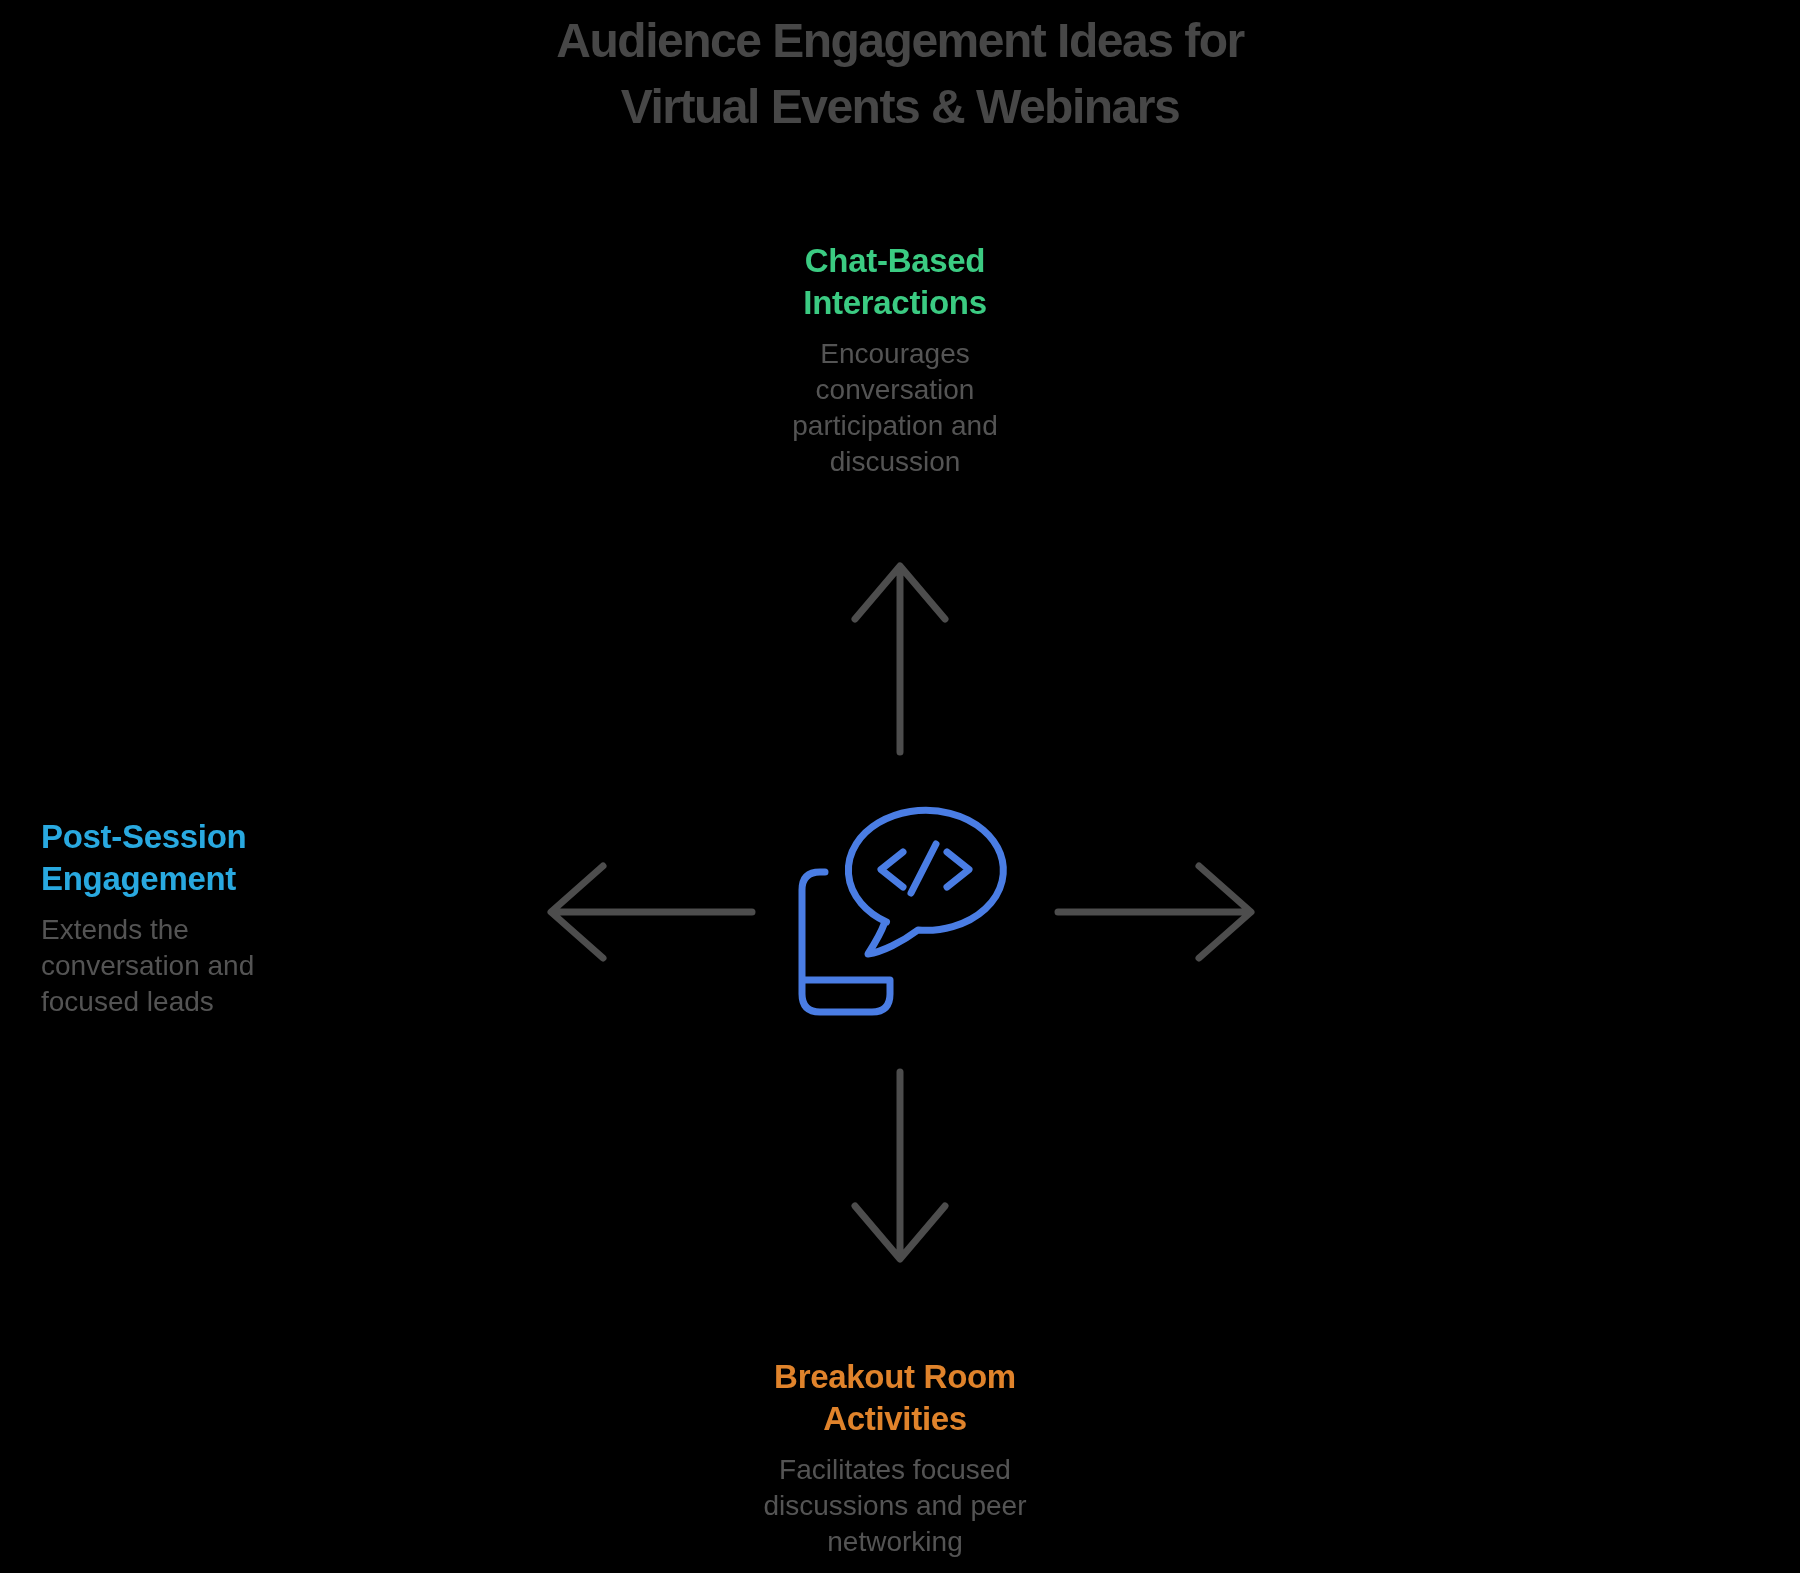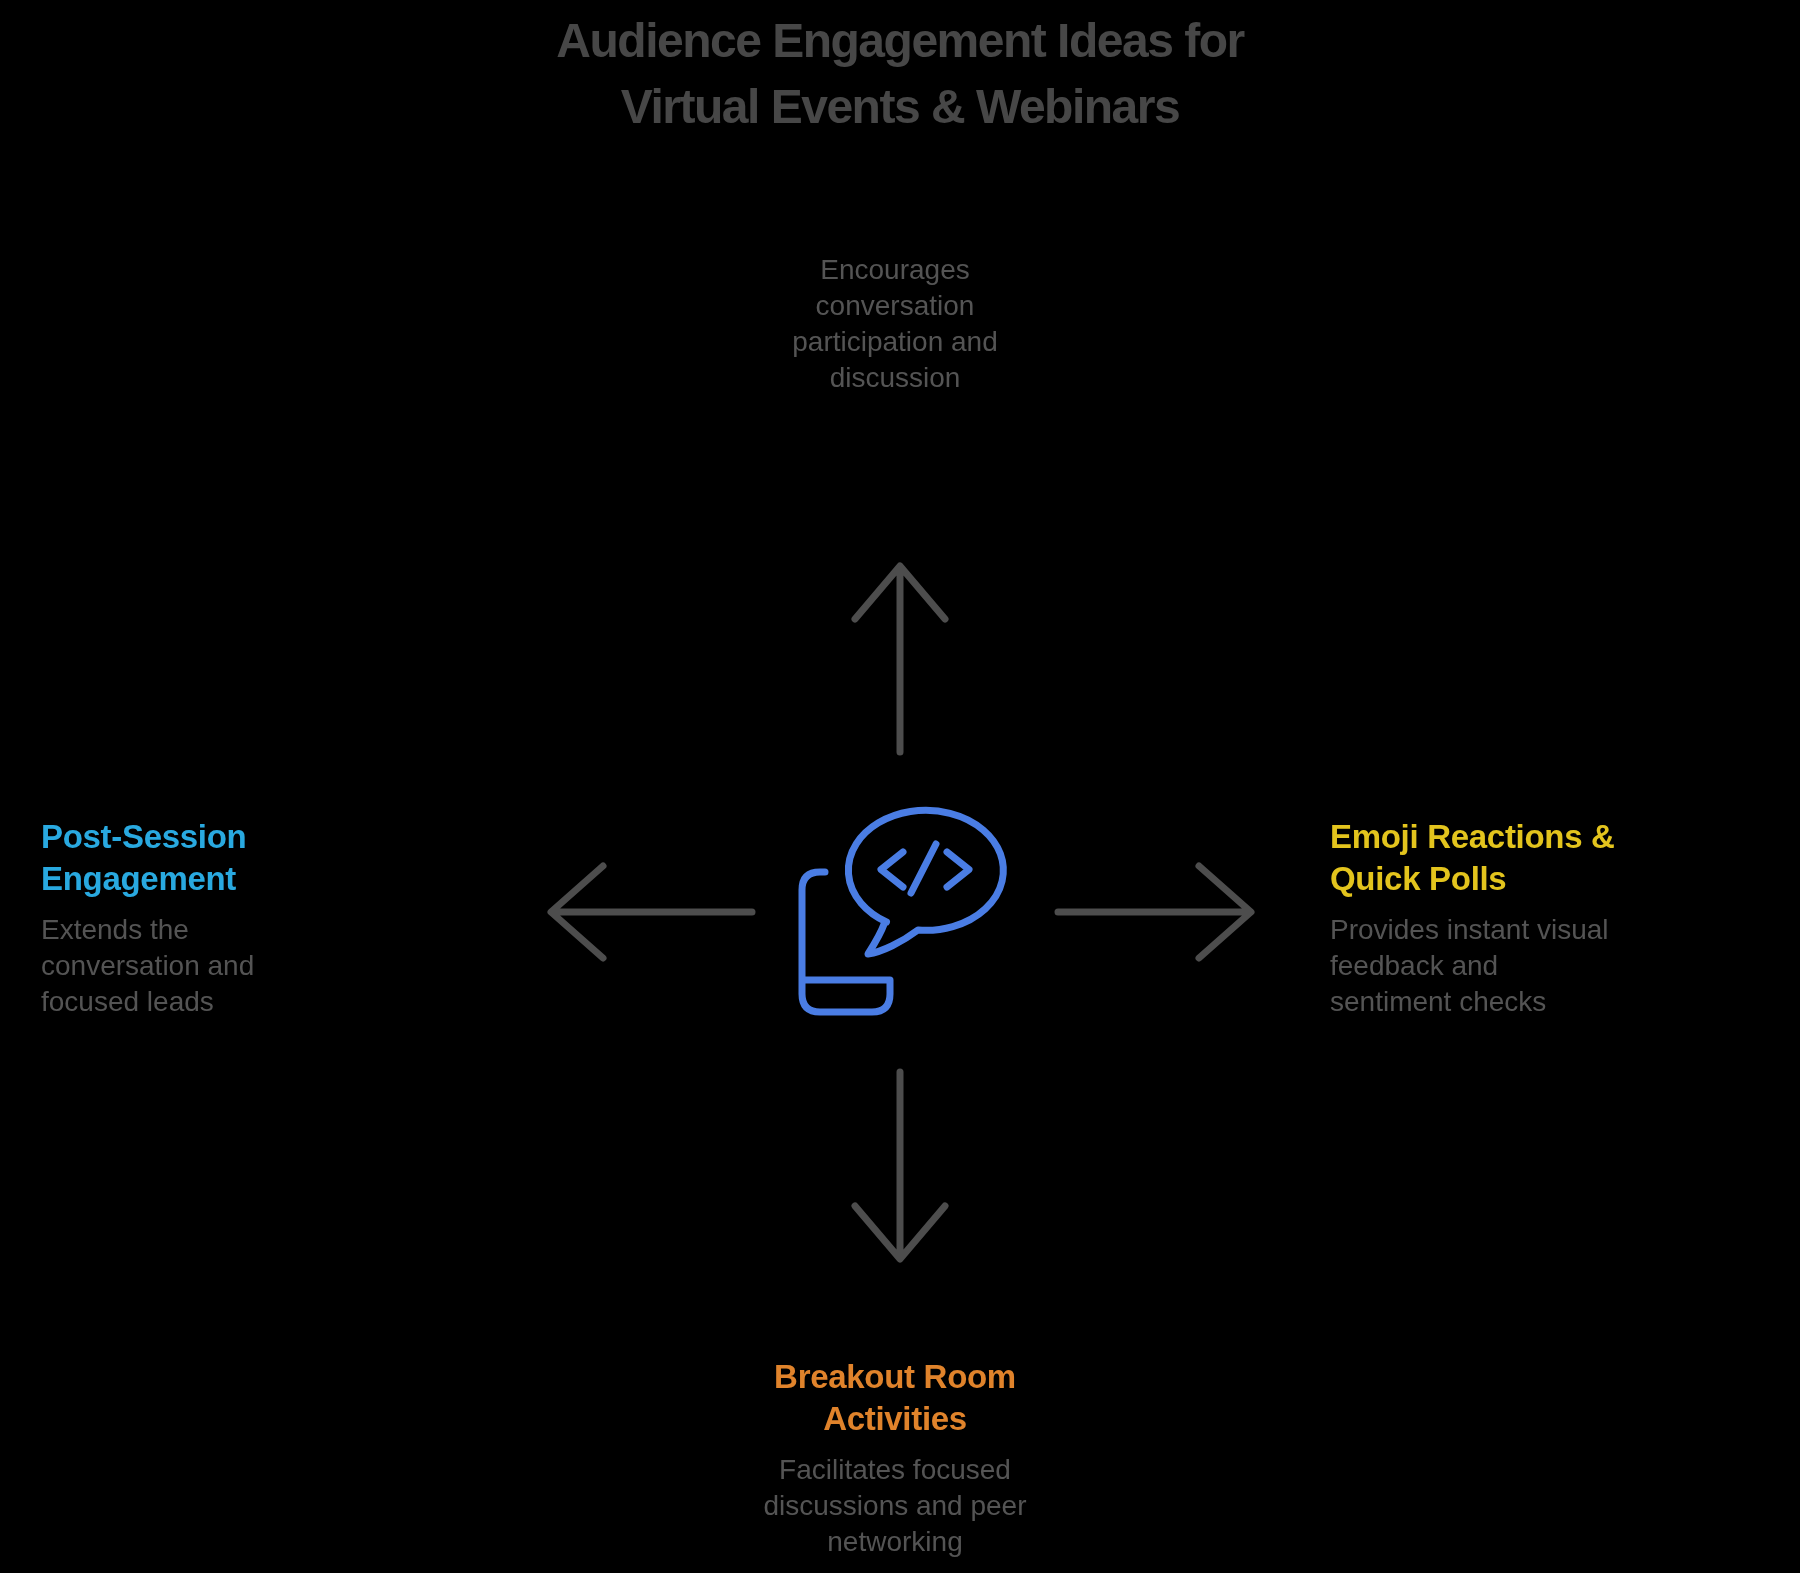--- a/index.html
+++ b/index.html
@@ -51,33 +51,28 @@
 </style>
 </head>
 <body>
 
 <div class="stage">
 
   <h1 class="page-title">Audience Engagement Ideas for
 Virtual Events &amp; Webinars</h1>
 
   <section class="node node-top">
+    <h2 style="color: rgb(59, 203, 130);">Chat-Based
+Interactions</h2>
     <p>Encourages
 conversation
 participation and
 discussion</p>
   </section>
 
-  <section class="node node-right">
-    <h2 style="color: rgb(227, 196, 29);">Emoji Reactions &amp;
-Quick Polls</h2>
-    <p>Provides instant visual
-feedback and
-sentiment checks</p>
-  </section>
 
   <section class="node node-bottom">
     <h2 style="color: rgb(224, 131, 43);">Breakout Room
 Activities</h2>
     <p>Facilitates focused
 discussions and peer
 networking</p>
   </section>
 
   <section class="node node-left">

